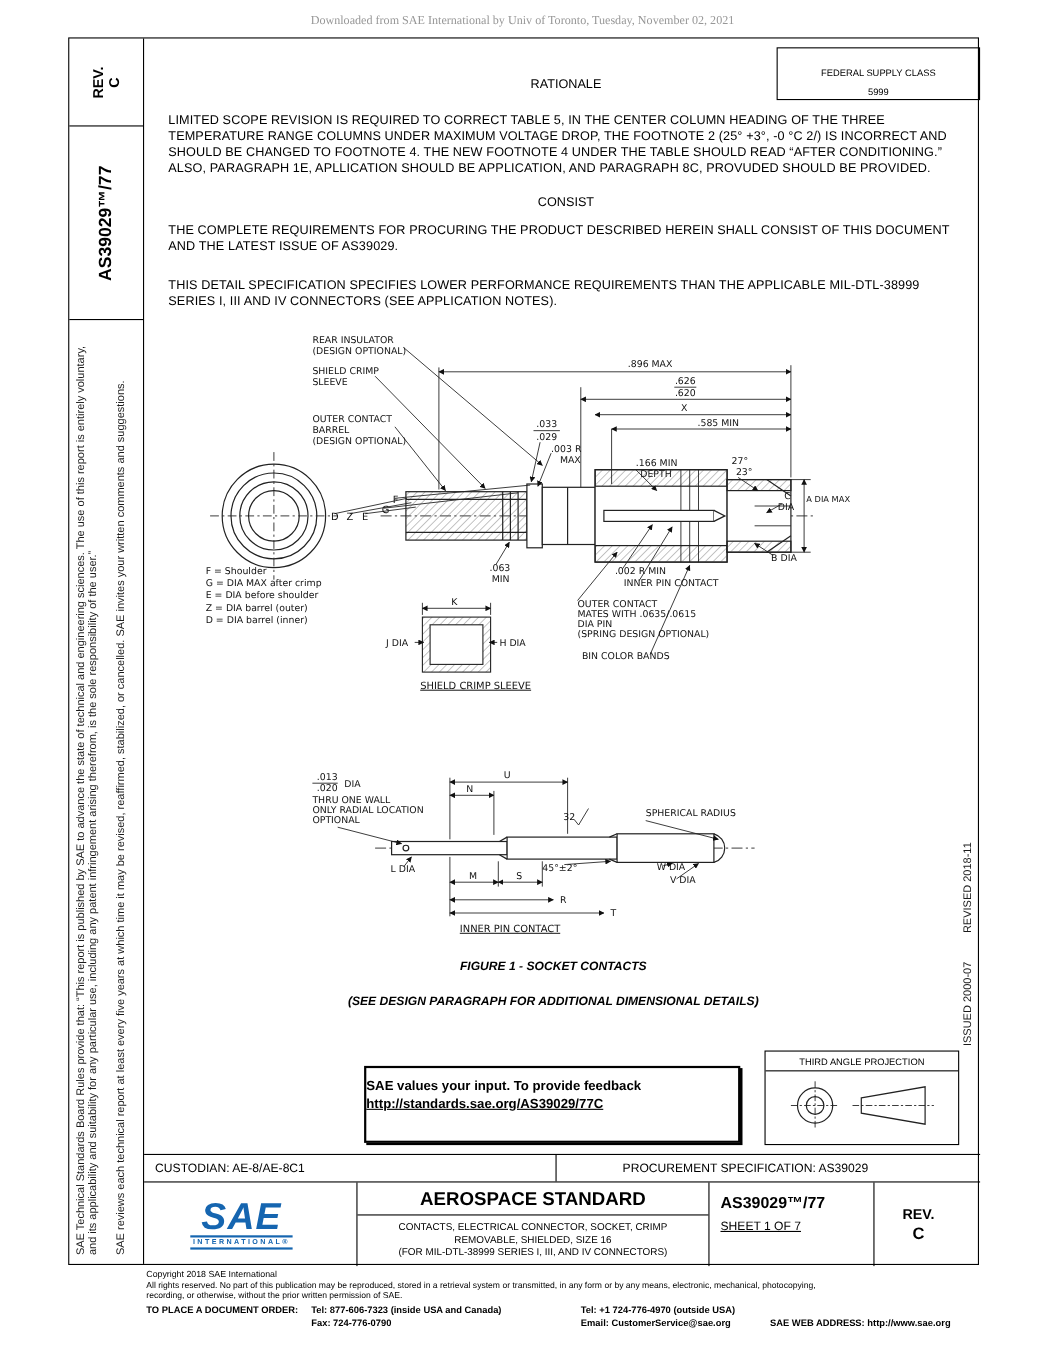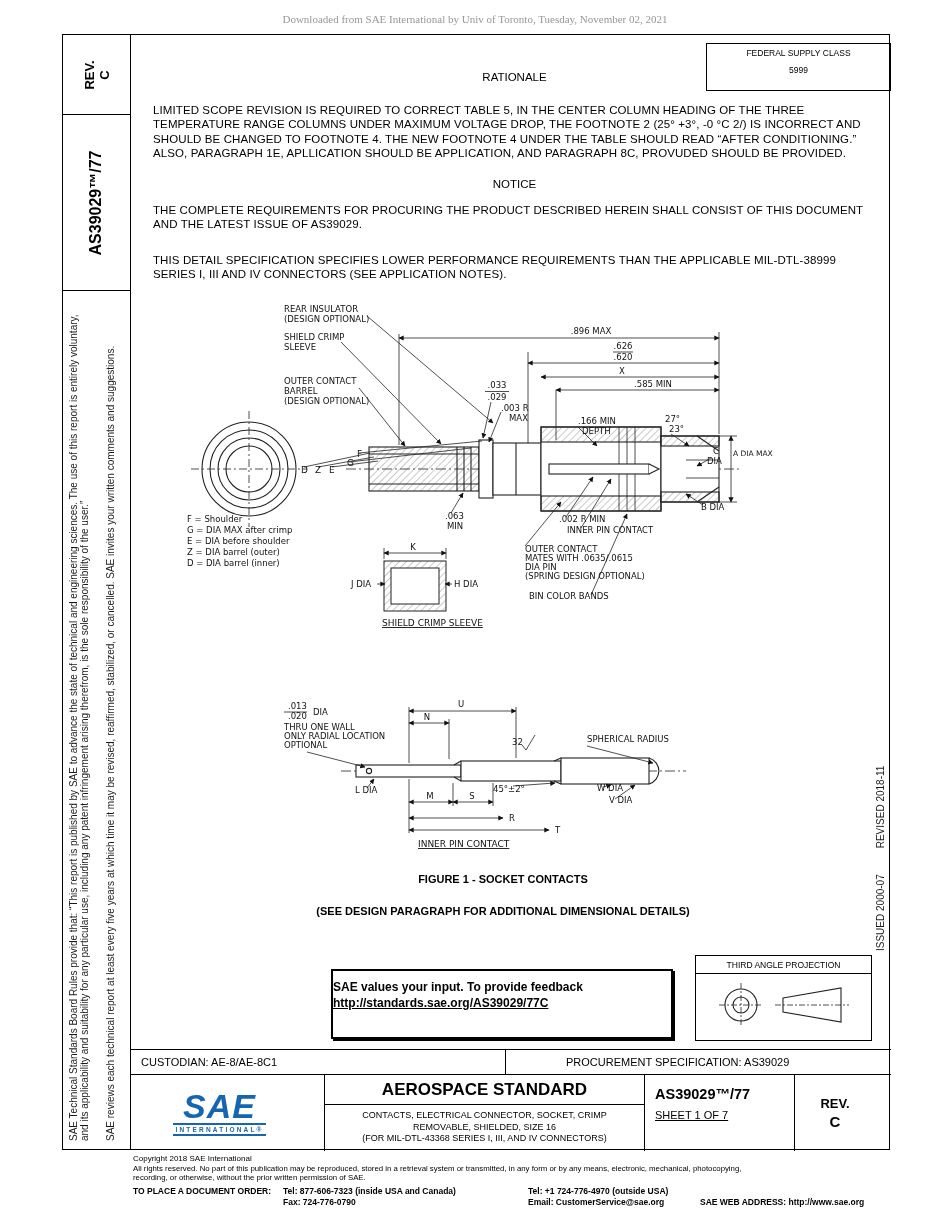--- a/index.html
+++ b/index.html
@@ -17,39 +17,39 @@
   .docnum-box { position:absolute; left:0; top:80px; width:100%; height:176px; border-bottom:1.2px solid #000;
                 display:flex; align-items:center; justify-content:center; }
   .docnum-box .rot { transform:rotate(-90deg); white-space:nowrap; font-weight:bold; font-size:16px; }
   .vtext { position:absolute; transform:rotate(-90deg); transform-origin:left top; font-size:10px; line-height:11px; color:#1a1a1a; }
   .legal1 { left:5px; top:1106px; width:828px; }
   .legal2 { left:42px; top:1106px; width:828px; }
   .issued { left:812px; top:916px; width:210px; font-size:10px; display:flex; gap:26px; white-space:nowrap; }
 
   
   .fsc-box { position:absolute; left:643px; top:8px; width:185px; height:48px; border:1px solid #000;
-             text-align:center; padding-top:4px; font-size:8.5px; line-height:10px; }
+             text-align:center; padding-top:17px; font-size:8.5px; line-height:10px; }
   .fsc-box .code { margin-top:7px; }
 
   .head-center { position:absolute; left:90px; width:723px; text-align:center; font-size:11.5px; }
   .rationale-head { top:36px; }
   .notice-head { top:143px; }
   .body-text { position:absolute; left:90px; width:727px; font-size:11.5px; line-height:14.4px; letter-spacing:0.1px; }
   .rationale-body { top:68px; }
   .notice-p1 { top:168px; }
   .notice-p2 { top:218px; }
 
   .figure-wrap { position:absolute; left:78px; top:261px; width:640px; height:570px; }
   .figure-svg text { font-family:"DejaVu Sans", sans-serif; font-size:8.5px; fill:#111; stroke:none; }
   .figure-svg text.big { font-size:9px; }
   .figure-svg text.cap { font-size:9px; text-decoration:underline; }
   .figure-svg text.sm { font-size:7.5px; }
 
   .fig-caption { position:absolute; left:90px; width:700px; text-align:center;
-                 font-weight:bold; font-size:11px; }
+                 font-style:italic; font-weight:bold; font-size:11px; }
   .cap1 { top:838px; }
   .cap2 { top:870px; }
 
   .feedback-box { position:absolute; left:268px; top:934px; width:342px; height:70px; border:2px solid #000;
                   box-shadow:2px 2px 0 #000; padding:8px 0; font-weight:bold; font-size:12px; line-height:16px; }
   .feedback-box a { font-weight:bold; }
 
   .proj-box { position:absolute; left:632px; top:920px; width:177px; height:86px; border:1.2px solid #000; }
   .proj-title { text-align:center; font-size:8.5px; padding:4px 0 3px; border-bottom:1px solid #000; }
   .proj-sym { display:flex; justify-content:center; padding-top:4px; }
@@ -117,21 +117,21 @@
       <span>REVISED 2018-11</span>
     </div>
 
     <div class="fsc-box">
       <div>FEDERAL SUPPLY CLASS</div>
       <div class="code">5999</div>
     </div>
 
     <div class="head-center rationale-head">RATIONALE</div>
     <div class="body-text rationale-body">LIMITED SCOPE REVISION IS REQUIRED TO CORRECT TABLE 5, IN THE CENTER COLUMN HEADING OF THE THREE TEMPERATURE RANGE COLUMNS UNDER MAXIMUM VOLTAGE DROP, THE FOOTNOTE 2 (25° +3°, -0 °C 2/) IS INCORRECT AND SHOULD BE CHANGED TO FOOTNOTE 4. THE NEW FOOTNOTE 4 UNDER THE TABLE SHOULD READ “AFTER CONDITIONING.” ALSO, PARAGRAPH 1E, APLLICATION SHOULD BE APPLICATION, AND PARAGRAPH 8C, PROVUDED SHOULD BE PROVIDED.</div>
-    <div class="head-center notice-head">NOTICE</div>
+    <div class="head-center notice-head">CONSIST</div>
     <div class="body-text notice-p1">THE COMPLETE REQUIREMENTS FOR PROCURING THE PRODUCT DESCRIBED HEREIN SHALL CONSIST OF THIS DOCUMENT AND THE LATEST ISSUE OF AS39029.</div>
     <div class="body-text notice-p2">THIS DETAIL SPECIFICATION SPECIFIES LOWER PERFORMANCE REQUIREMENTS THAN THE APPLICABLE MIL-DTL-38999 SERIES I, III AND IV CONNECTORS (SEE APPLICATION NOTES).</div>
 
     <div class="figure-wrap">
       <svg class="figure-svg" viewBox="0 0 640 570" width="640" height="570">
         <defs>
           <marker id="ar" viewBox="0 0 10 10" refX="9" refY="5" markerWidth="6.5" markerHeight="6.5" orient="auto-start-reverse">
             <path d="M0,0L10,5L0,10z" fill="#111"></path>
           </marker>
           <pattern id="hatch" width="5" height="5" patternUnits="userSpaceOnUse" patternTransform="rotate(45)">
@@ -360,21 +360,21 @@
     <div class="title-block">
       <div class="tb-cell tb-logo" style="color:#1565b0;">
         <div class="sae-word">SAE</div>
         <div class="sae-intl">INTERNATIONAL®</div>
       </div>
       <div class="tb-cell tb-title">
         <div class="tb-head">AEROSPACE STANDARD</div>
         <div class="tb-sub">
           <div>CONTACTS, ELECTRICAL CONNECTOR, SOCKET, CRIMP</div>
           <div>REMOVABLE, SHIELDED, SIZE 16</div>
-          <div>(FOR MIL-DTL-43368 SERIES I, III, AND IV CONNECTORS)</div>
+          <div>(FOR MIL-DTL-38999 SERIES I, III, AND IV CONNECTORS)</div>
         </div>
       </div>
       <div class="tb-cell tb-num">
         <div class="tb-docnum">AS39029™/77</div>
         <div class="tb-sheet">SHEET 1 OF 7</div>
       </div>
       <div class="tb-cell tb-rev">
         <div class="r1">REV.</div>
         <div class="r2">C</div>
       </div>

